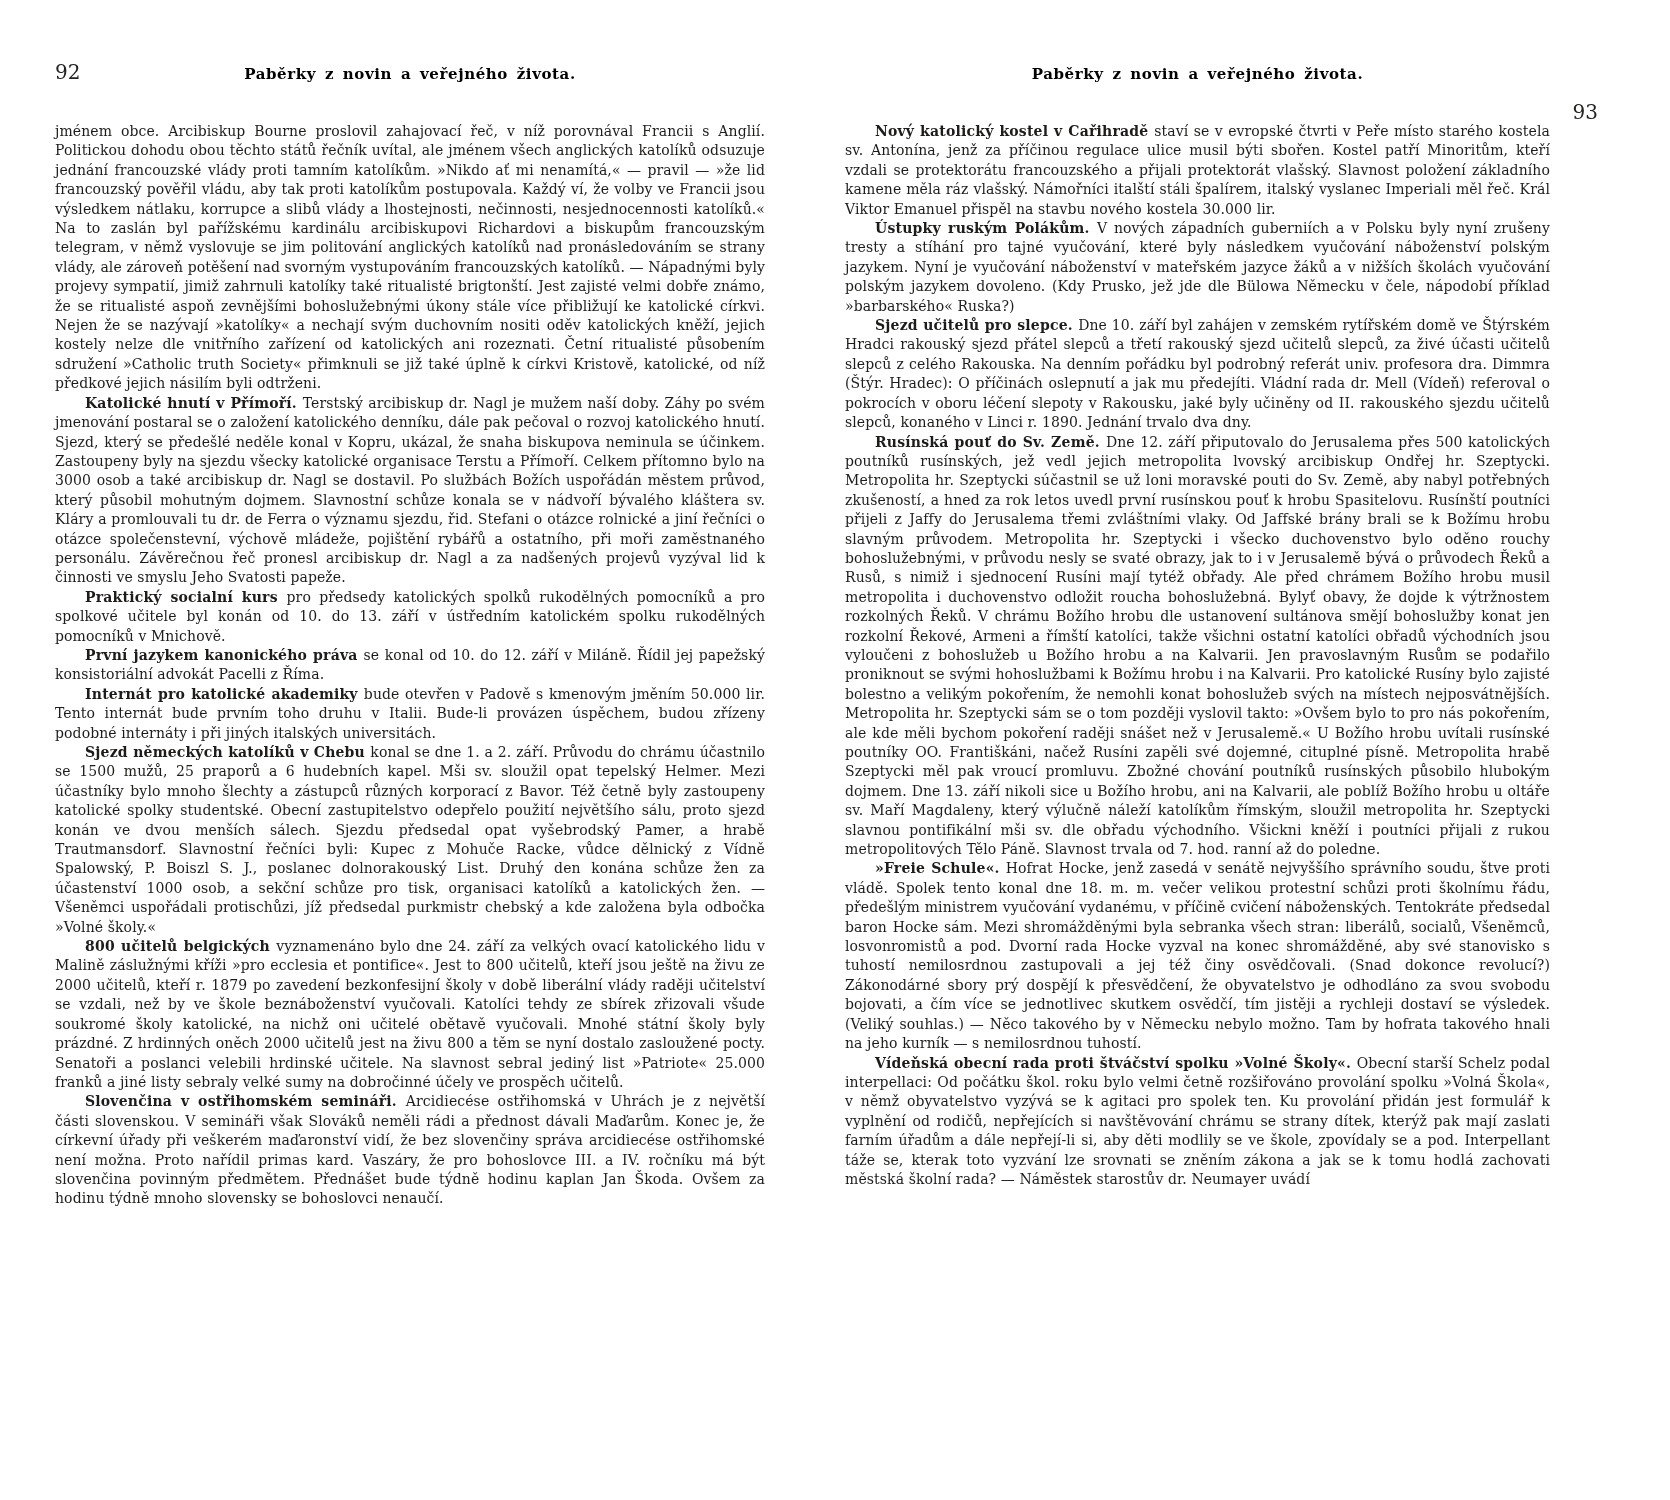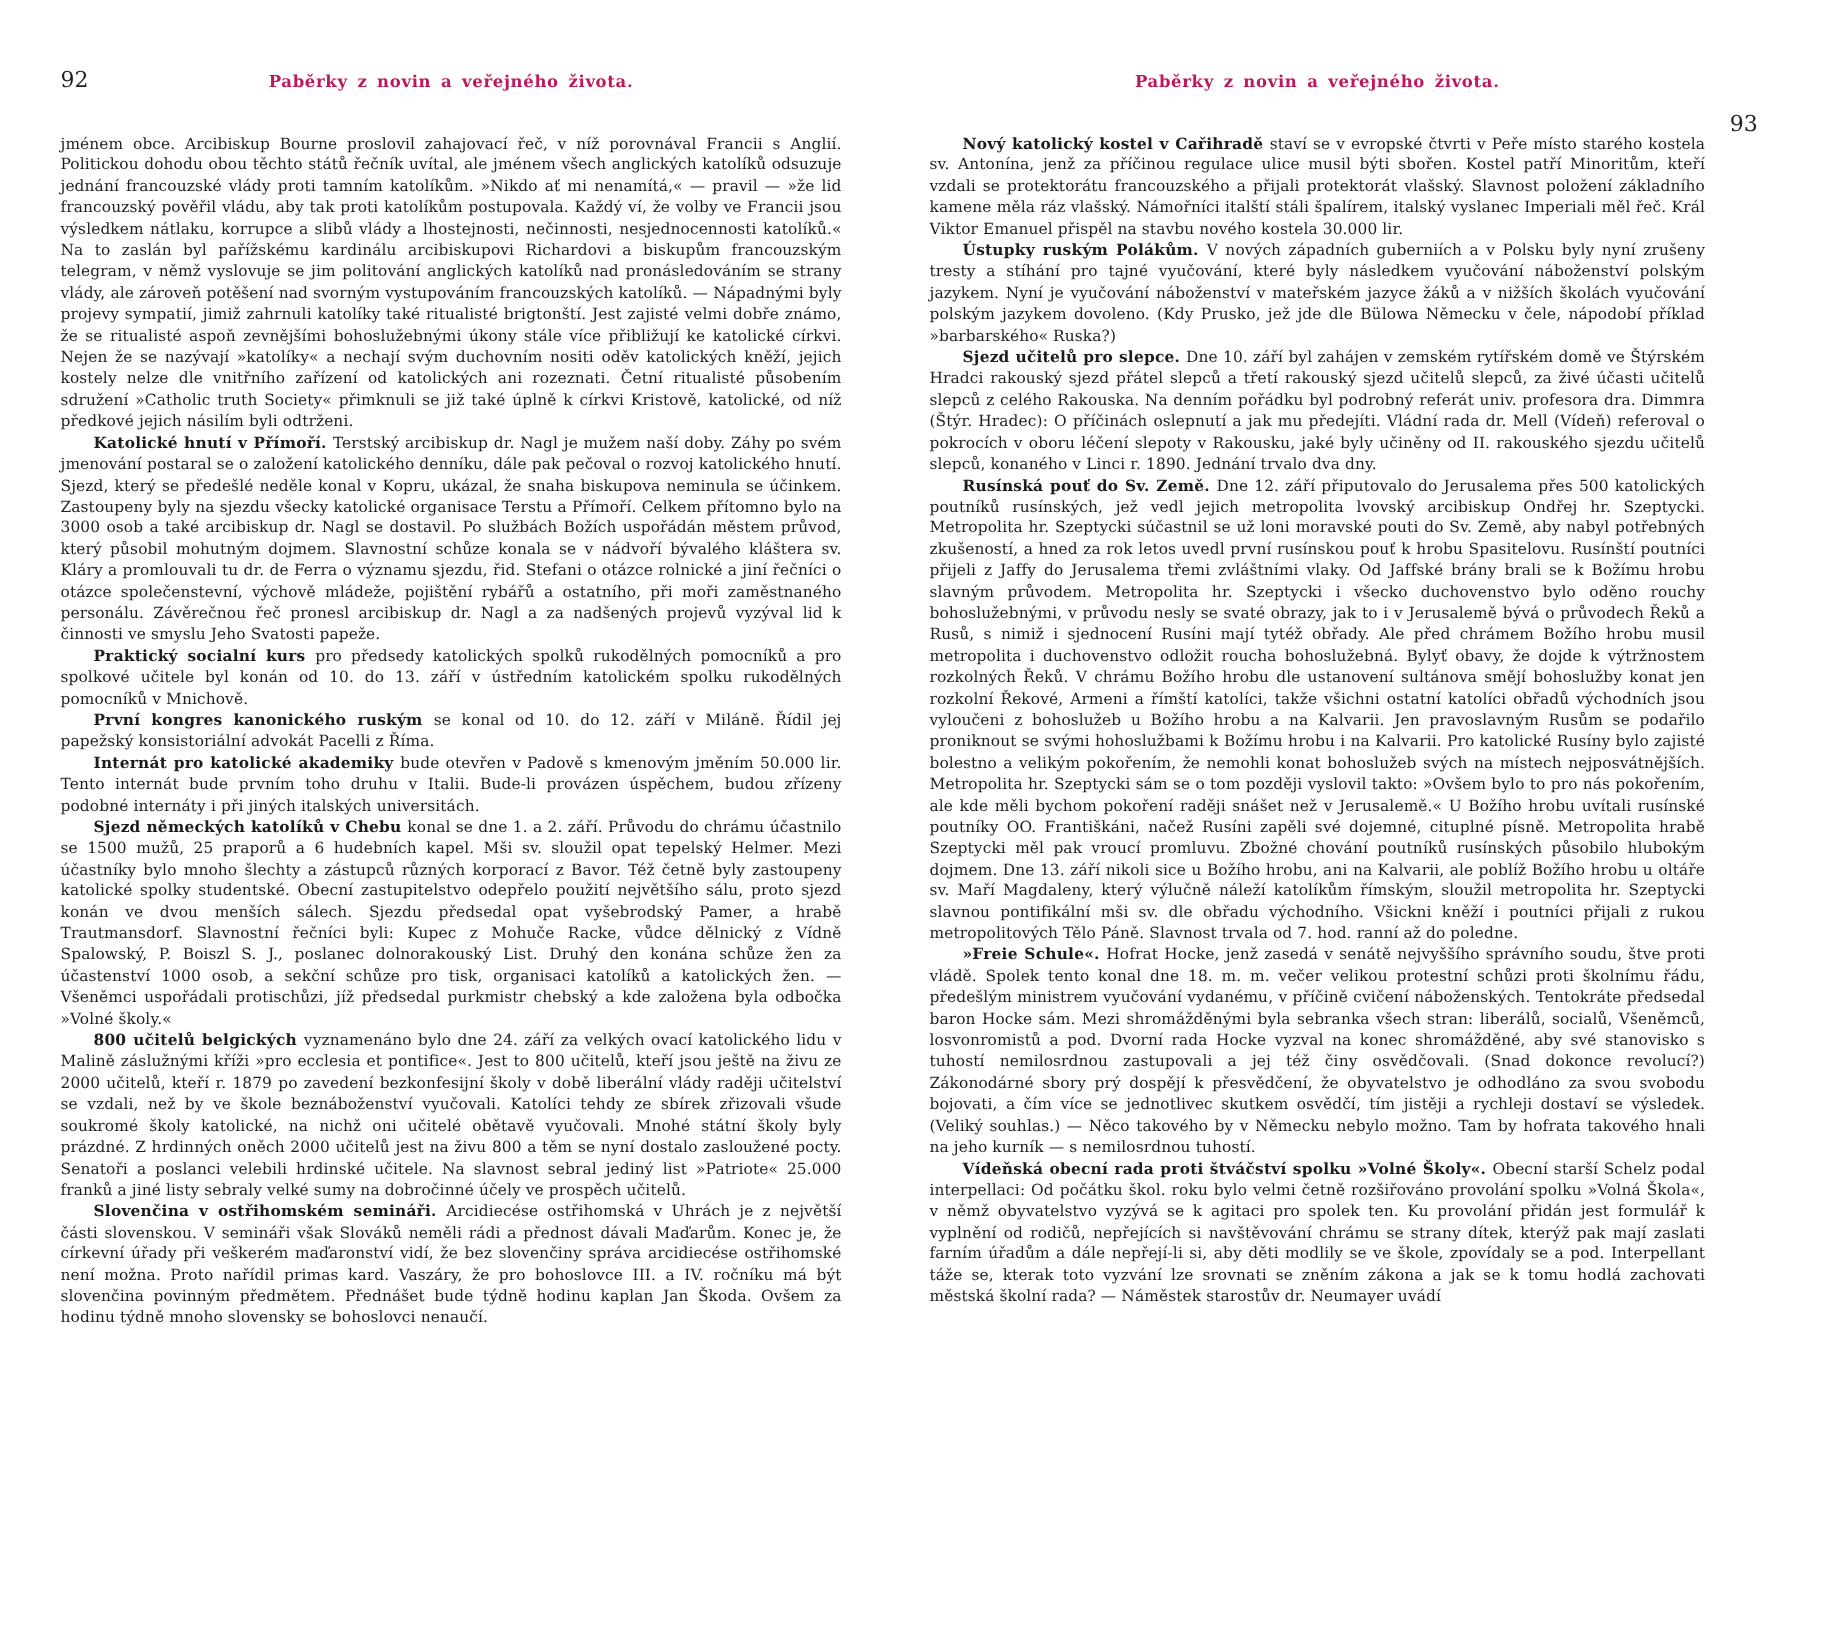--- a/index.html
+++ b/index.html
@@ -35,21 +35,21 @@
     position: relative;
     height: 24px;
     margin-bottom: 34px;
     text-align: center;
   }
   .running-title {
     font-size: 15px;
     letter-spacing: 0.6px;
     word-spacing: 3px;
     font-weight: bold;
-    color: #be185d;
+    color: #000000;
   }
   .page-number {
     position: absolute;
     top: -4px;
     font-size: 20px;
     font-weight: normal;
     color: #242220;
   }
   .page-number.num-left  { left: 0; }
   .page-number.num-right { right: -48px; margin-top: 40px; }
@@ -82,21 +82,21 @@
 
     <section class="page p-left">
       <header class="page-header">
         <span class="page-number num-left">92</span>
         <span class="running-title">Paběrky z novin a veřejného života.</span>
       </header>
       <div class="page-body">
           <p class="no-indent">jménem obce. Arcibiskup Bourne proslovil zahajovací řeč, v níž porovnával Francii s Anglií. Politickou dohodu obou těchto států řečník uvítal, ale jménem všech anglických katolíků odsuzuje jednání francouzské vlády proti tamním katolíkům. »Nikdo ať mi nenamítá,« — pravil — »že lid francouzský pověřil vládu, aby tak proti katolíkům postupovala. Každý ví, že volby ve Francii jsou výsledkem nátlaku, korrupce a slibů vlády a lhostejnosti, nečinnosti, nesjednocennosti katolíků.« Na to zaslán byl pařížskému kardinálu arcibiskupovi Richardovi a biskupům francouzským telegram, v němž vyslovuje se jim politování anglických katolíků nad pronásledováním se strany vlády, ale zároveň potěšení nad svorným vystupováním francouzských katolíků. — Nápadnými byly projevy sympatií, jimiž zahrnuli katolíky také ritualisté brigtonští. Jest zajisté velmi dobře známo, že se ritualisté aspoň zevnějšími bohoslužebnými úkony stále více přibližují ke katolické církvi. Nejen že se nazývají »katolíky« a nechají svým duchovním nositi oděv katolických kněží, jejich kostely nelze dle vnitřního zařízení od katolických ani rozeznati. Četní ritualisté působením sdružení »Catholic truth Society« přimknuli se již také úplně k církvi Kristově, katolické, od níž předkové jejich násilím byli odtrženi.</p>
           <p><b>Katolické hnutí v Přímoří. </b>Terstský arcibiskup dr. Nagl je mužem naší doby. Záhy po svém jmenování postaral se o založení katolického denníku, dále pak pečoval o rozvoj katolického hnutí. Sjezd, který se předešlé neděle konal v Kopru, ukázal, že snaha biskupova neminula se účinkem. Zastoupeny byly na sjezdu všecky katolické organisace Terstu a Přímoří. Celkem přítomno bylo na 3000 osob a také arcibiskup dr. Nagl se dostavil. Po službách Božích uspořádán městem průvod, který působil mohutným dojmem. Slavnostní schůze konala se v nádvoří bývalého kláštera sv. Kláry a promlouvali tu dr. de Ferra o významu sjezdu, řid. Stefani o otázce rolnické a jiní řečníci o otázce společenstevní, výchově mládeže, pojištění rybářů a ostatního, při moři zaměstnaného personálu. Závěrečnou řeč pronesl arcibiskup dr. Nagl a za nadšených projevů vyzýval lid k činnosti ve smyslu Jeho Svatosti papeže.</p>
           <p><b>Praktický socialní kurs </b>pro předsedy katolických spolků rukodělných pomocníků a pro spolkové učitele byl konán od 10. do 13. září v ústředním katolickém spolku rukodělných pomocníků v Mnichově.</p>
-          <p><b>První kongres kanonického ruským </b>se konal od 10. do 12. září v Miláně. Řídil jej papežský konsistoriální advokát Pacelli z Říma.</p>
+          <p><b>První jazykem kanonického práva </b>se konal od 10. do 12. září v Miláně. Řídil jej papežský konsistoriální advokát Pacelli z Říma.</p>
           <p><b>Internát pro katolické akademiky </b>bude otevřen v Padově s kmenovým jměním 50.000 lir. Tento internát bude prvním toho druhu v Italii. Bude-li provázen úspěchem, budou zřízeny podobné internáty i při jiných italských universitách.</p>
           <p><b>Sjezd německých katolíků v Chebu </b>konal se dne 1. a 2. září. Průvodu do chrámu účastnilo se 1500 mužů, 25 praporů a 6 hudebních kapel. Mši sv. sloužil opat tepelský Helmer. Mezi účastníky bylo mnoho šlechty a zástupců různých korporací z Bavor. Též četně byly zastoupeny katolické spolky studentské. Obecní zastupitelstvo odepřelo použití největšího sálu, proto sjezd konán ve dvou menších sálech. Sjezdu předsedal opat vyšebrodský Pamer, a hrabě Trautmansdorf. Slavnostní řečníci byli: Kupec z Mohuče Racke, vůdce dělnický z Vídně Spalowský, P. Boiszl S. J., poslanec dolnorakouský List. Druhý den konána schůze žen za účastenství 1000 osob, a sekční schůze pro tisk, organisaci katolíků a katolických žen. — Všeněmci uspořádali protischůzi, jíž předsedal purkmistr chebský a kde založena byla odbočka »Volné školy.«</p>
           <p><b>800 učitelů belgických </b>vyznamenáno bylo dne 24. září za velkých ovací katolického lidu v Malině záslužnými kříži »pro ecclesia et pontifice«. Jest to 800 učitelů, kteří jsou ještě na živu ze 2000 učitelů, kteří r. 1879 po zavedení bezkonfesijní školy v době liberální vlády raději učitelství se vzdali, než by ve škole beznáboženství vyučovali. Katolíci tehdy ze sbírek zřizovali všude soukromé školy katolické, na nichž oni učitelé obětavě vyučovali. Mnohé státní školy byly prázdné. Z hrdinných oněch 2000 učitelů jest na živu 800 a těm se nyní dostalo zasloužené pocty. Senatoři a poslanci velebili hrdinské učitele. Na slavnost sebral jediný list »Patriote« 25.000 franků a jiné listy sebraly velké sumy na dobročinné účely ve prospěch učitelů.</p>
           <p><b>Slovenčina v ostřihomském semináři. </b>Arcidiecése ostřihomská v Uhrách je z největší části slovenskou. V semináři však Slováků neměli rádi a přednost dávali Maďarům. Konec je, že církevní úřady při veškerém maďaronství vidí, že bez slovenčiny správa arcidiecése ostřihomské není možna. Proto nařídil primas kard. Vaszáry, že pro bohoslovce III. a IV. ročníku má být slovenčina povinným předmětem. Přednášet bude týdně hodinu kaplan Jan Škoda. Ovšem za hodinu týdně mnoho slovensky se bohoslovci nenaučí.</p>
         </div>
     </section>
 
     <section class="page p-right">
       <header class="page-header">
         <span class="running-title">Paběrky z novin a veřejného života.</span>

